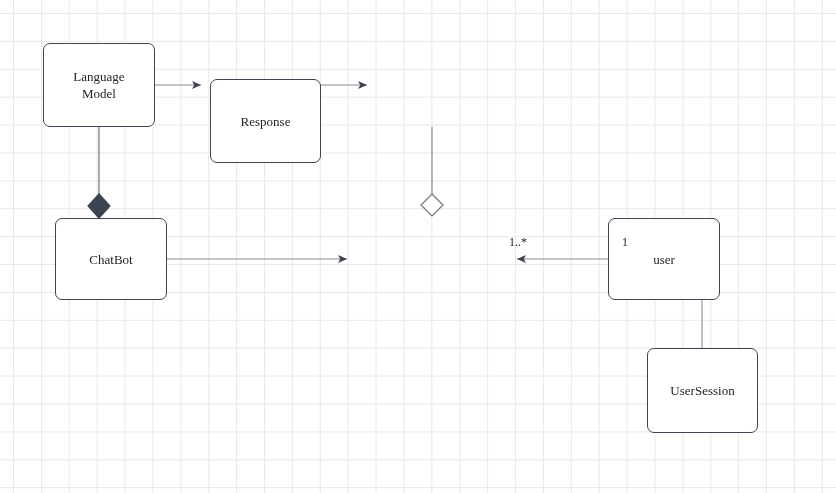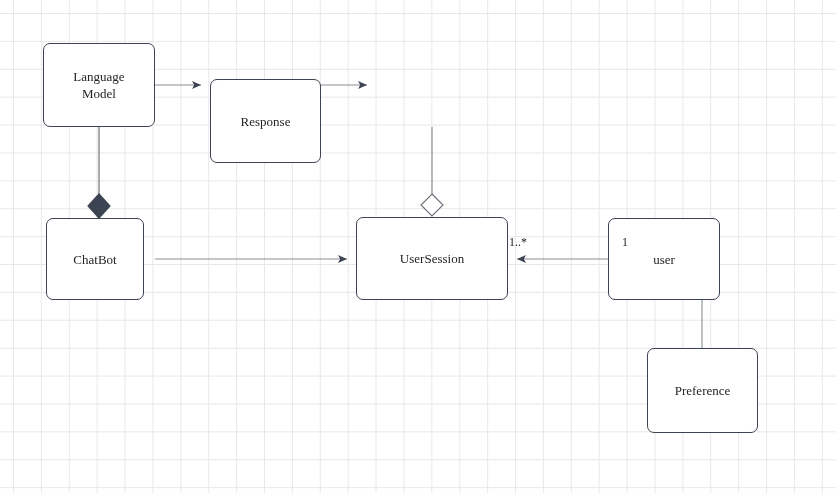--- a/index.html
+++ b/index.html
@@ -109,33 +109,30 @@
   <div class="node" style="left:43px; top:43px; width:112px; height:84px;align-items:center;">
     <span class="node-label">Language
 Model</span>
   </div>
 
   <div class="node" style="left:210px; top:43px; width:111px; height:84px;margin-top:36px;">
     <span class="node-label">Response</span>
   </div>
 
 
-  <div class="node" style="left:46px; top:218px; width:98px; height:82px;">
+  <div class="node" style="left:55px; top:218px; width:112px; height:82px;">
     <span class="node-label">ChatBot</span>
   </div>
 
-  <div class="node" style="left:356px; top:217px; width:152px; height:83px;">
-    <span class="node-label">UserSession</span>
-  </div>
 
   <div class="node" style="left:608px; top:218px; width:112px; height:82px;">
     <span class="node-label">user</span>
   </div>
 
   <div class="node" style="left:647px; top:348px; width:111px; height:85px;">
-    <span class="node-label">Preference</span>
+    <span class="node-label">UserSession</span>
   </div>
 
   <span class="mult-label" style="left:509px; top:236px;">1..*</span>
 
   <span class="mult-label" style="left:622px; top:236px;">1</span>
 
 </div>
 
 </body></html>

